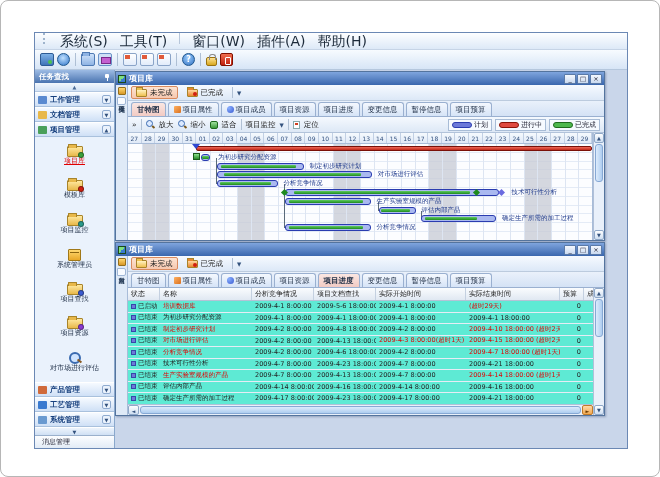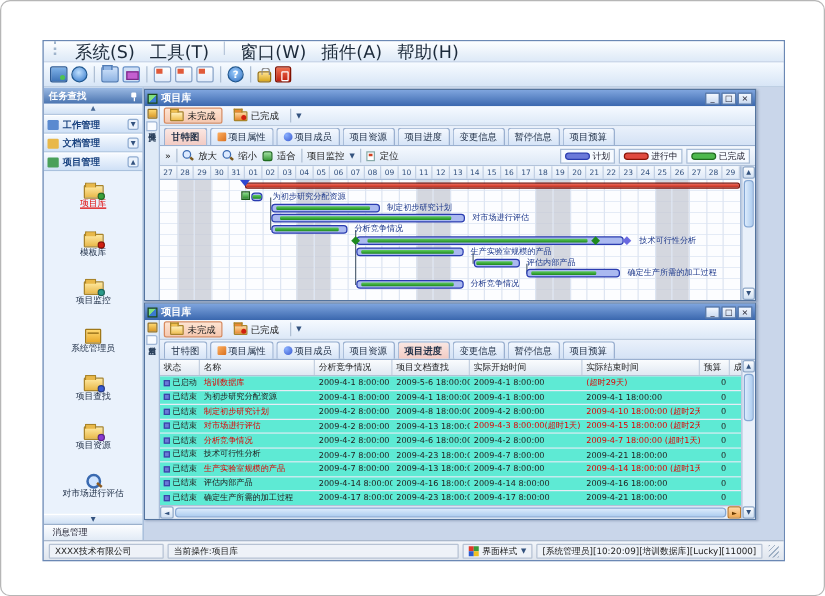--- a/index.html
+++ b/index.html
@@ -231,20 +231,37 @@
             </div>
             <div class="sb-item">
               <div class="fico">
                 <div class="badge" style="background: rgb(138, 58, 208);"></div>
               </div>
               <div class="lbl">项目资源</div>
             </div>
             <div class="sb-item">
               <div class="mico"></div>
               <div class="lbl">对市场进行评估</div>
+            </div>
+          </div>
+        <div id="sb-bottom">
+            <div class="sb-group">
+              <div class="sb-gicon" style="background: rgb(208, 106, 58);"></div>
+              <div style="overflow: hidden;">产品管理</div>
+              <div class="sb-arrow">▼</div>
+            </div>
+            <div class="sb-group">
+              <div class="sb-gicon" style="background: rgb(58, 122, 208);"></div>
+              <div style="overflow: hidden;">工艺管理</div>
+              <div class="sb-arrow">▼</div>
+            </div>
+            <div class="sb-group">
+              <div class="sb-gicon" style="background: rgb(106, 154, 208);"></div>
+              <div style="overflow: hidden;">系统管理</div>
+              <div class="sb-arrow">▼</div>
             </div>
           </div>
         <div class="sb-scrollbtn">▼</div>
         <div class="sb-tab">消息管理</div>
       </div>
 
       <div class="mdi">
 
         <div class="win" id="win-gantt" style="top:1px;height:170px">
           <div class="titlebar">
@@ -644,31 +661,15 @@
                   <span class="sc-btn" style="margin-top:auto">▼</span>
                 </div>
               </div>
             </div>
           </div>
         </div>
 
       </div>
     </div>
 
-    <div class="statusbar">
-      <span class="st-cell" style="width:92px">XXXX技术有限公司</span>
-      <span class="st-cell" style="flex:1">当前操作:项目库</span>
-      <span class="st-cell">
-        <span class="style-ico">
-            <i></i>
-            <i></i>
-            <i></i>
-            <i></i>
-          </span>
-        <span>界面样式</span>
-        <span class="dd-arrow">▼</span>
-      </span>
-      <span class="st-cell">[系统管理员][10:20:09][培训数据库][Lucky][11000]</span>
-      <span class="grip2"></span>
-    </div>
 
   </div>
 </div>
 
 </body></html>

